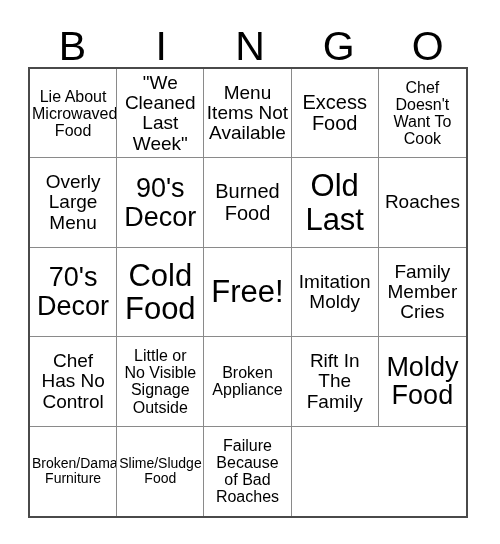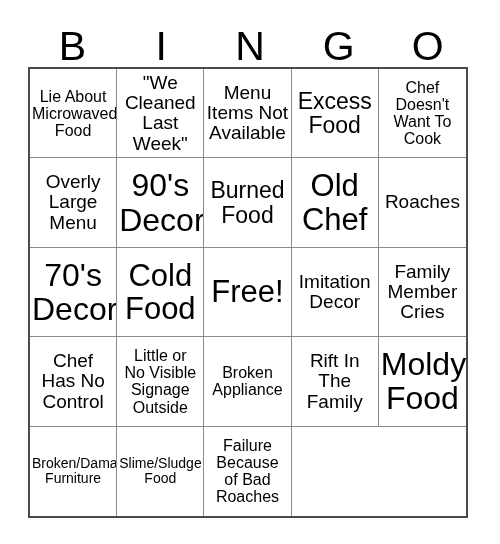--- a/index.html
+++ b/index.html
@@ -76,22 +76,22 @@
   .cell-text {
     display: block;
     width: 100%;
     line-height: 1.07;
     white-space: pre-line;
     color: #000;
   }
 
   
   .fs-xxl .cell-text { font-size: 31px; }
-  .fs-xl  .cell-text { font-size: 32px; }
-  .fs-lg  .cell-text { font-size: 23px; }
+  .fs-xl  .cell-text { font-size: 27px; }
+  .fs-lg  .cell-text { font-size: 20px; }
   .fs-md  .cell-text { font-size: 19px; }
   .fs-sm  .cell-text { font-size: 16px; }
   .fs-xs  .cell-text { font-size: 14px; }
   .fs-xxs .cell-text { font-size: 14px; }
 </style>
 </head>
 <body>
 
 <div class="card">
 
@@ -138,39 +138,39 @@
       <div class="cell fs-xl">
         <span class="cell-text">90's
 Decor</span>
       </div>
       <div class="cell fs-lg">
         <span class="cell-text">Burned
 Food</span>
       </div>
       <div class="cell fs-xxl">
         <span class="cell-text">Old
-Chef</span>
+Last</span>
       </div>
       <div class="cell fs-md">
         <span class="cell-text">Roaches</span>
       </div>
       <div class="cell fs-xl">
         <span class="cell-text">70's
 Decor</span>
       </div>
       <div class="cell fs-xxl">
         <span class="cell-text">Cold
 Food</span>
       </div>
       <div class="cell fs-xxl">
         <span class="cell-text">Free!</span>
       </div>
       <div class="cell fs-md">
         <span class="cell-text">Imitation
-Decor</span>
+Moldy</span>
       </div>
       <div class="cell fs-md">
         <span class="cell-text">Family
 Member
 Cries</span>
       </div>
       <div class="cell fs-md">
         <span class="cell-text">Chef
 Has No
 Control</span>

